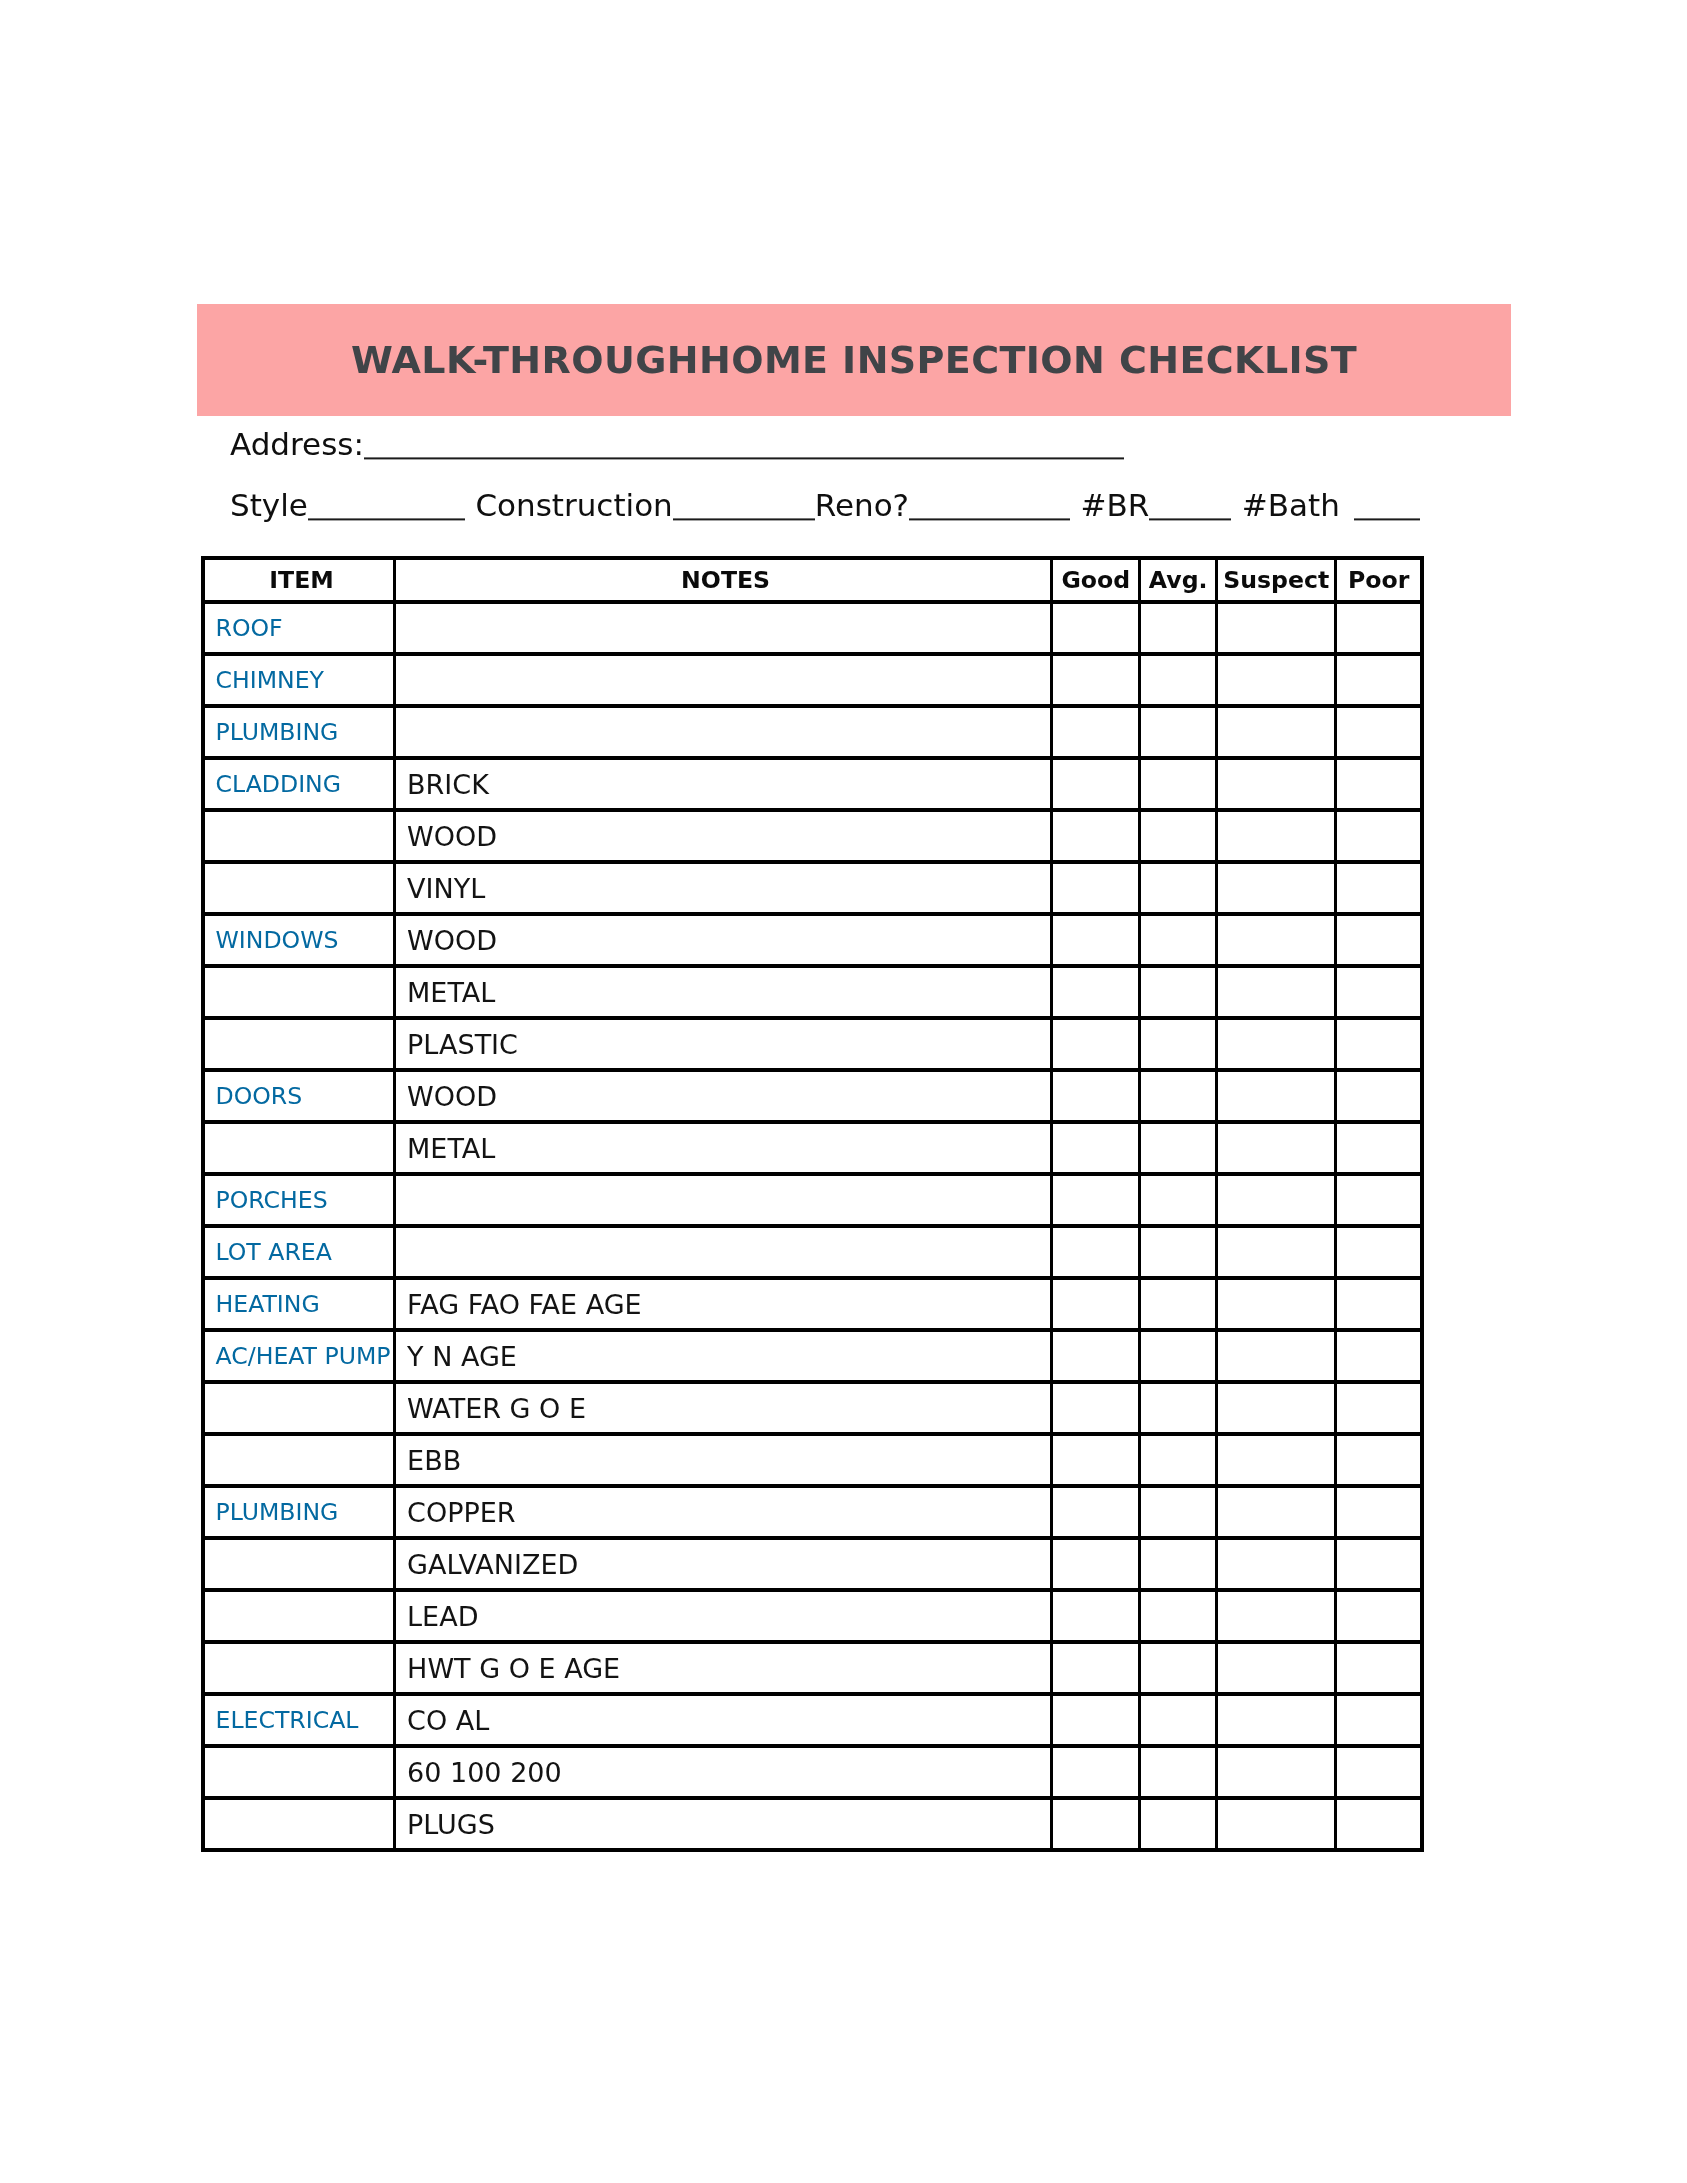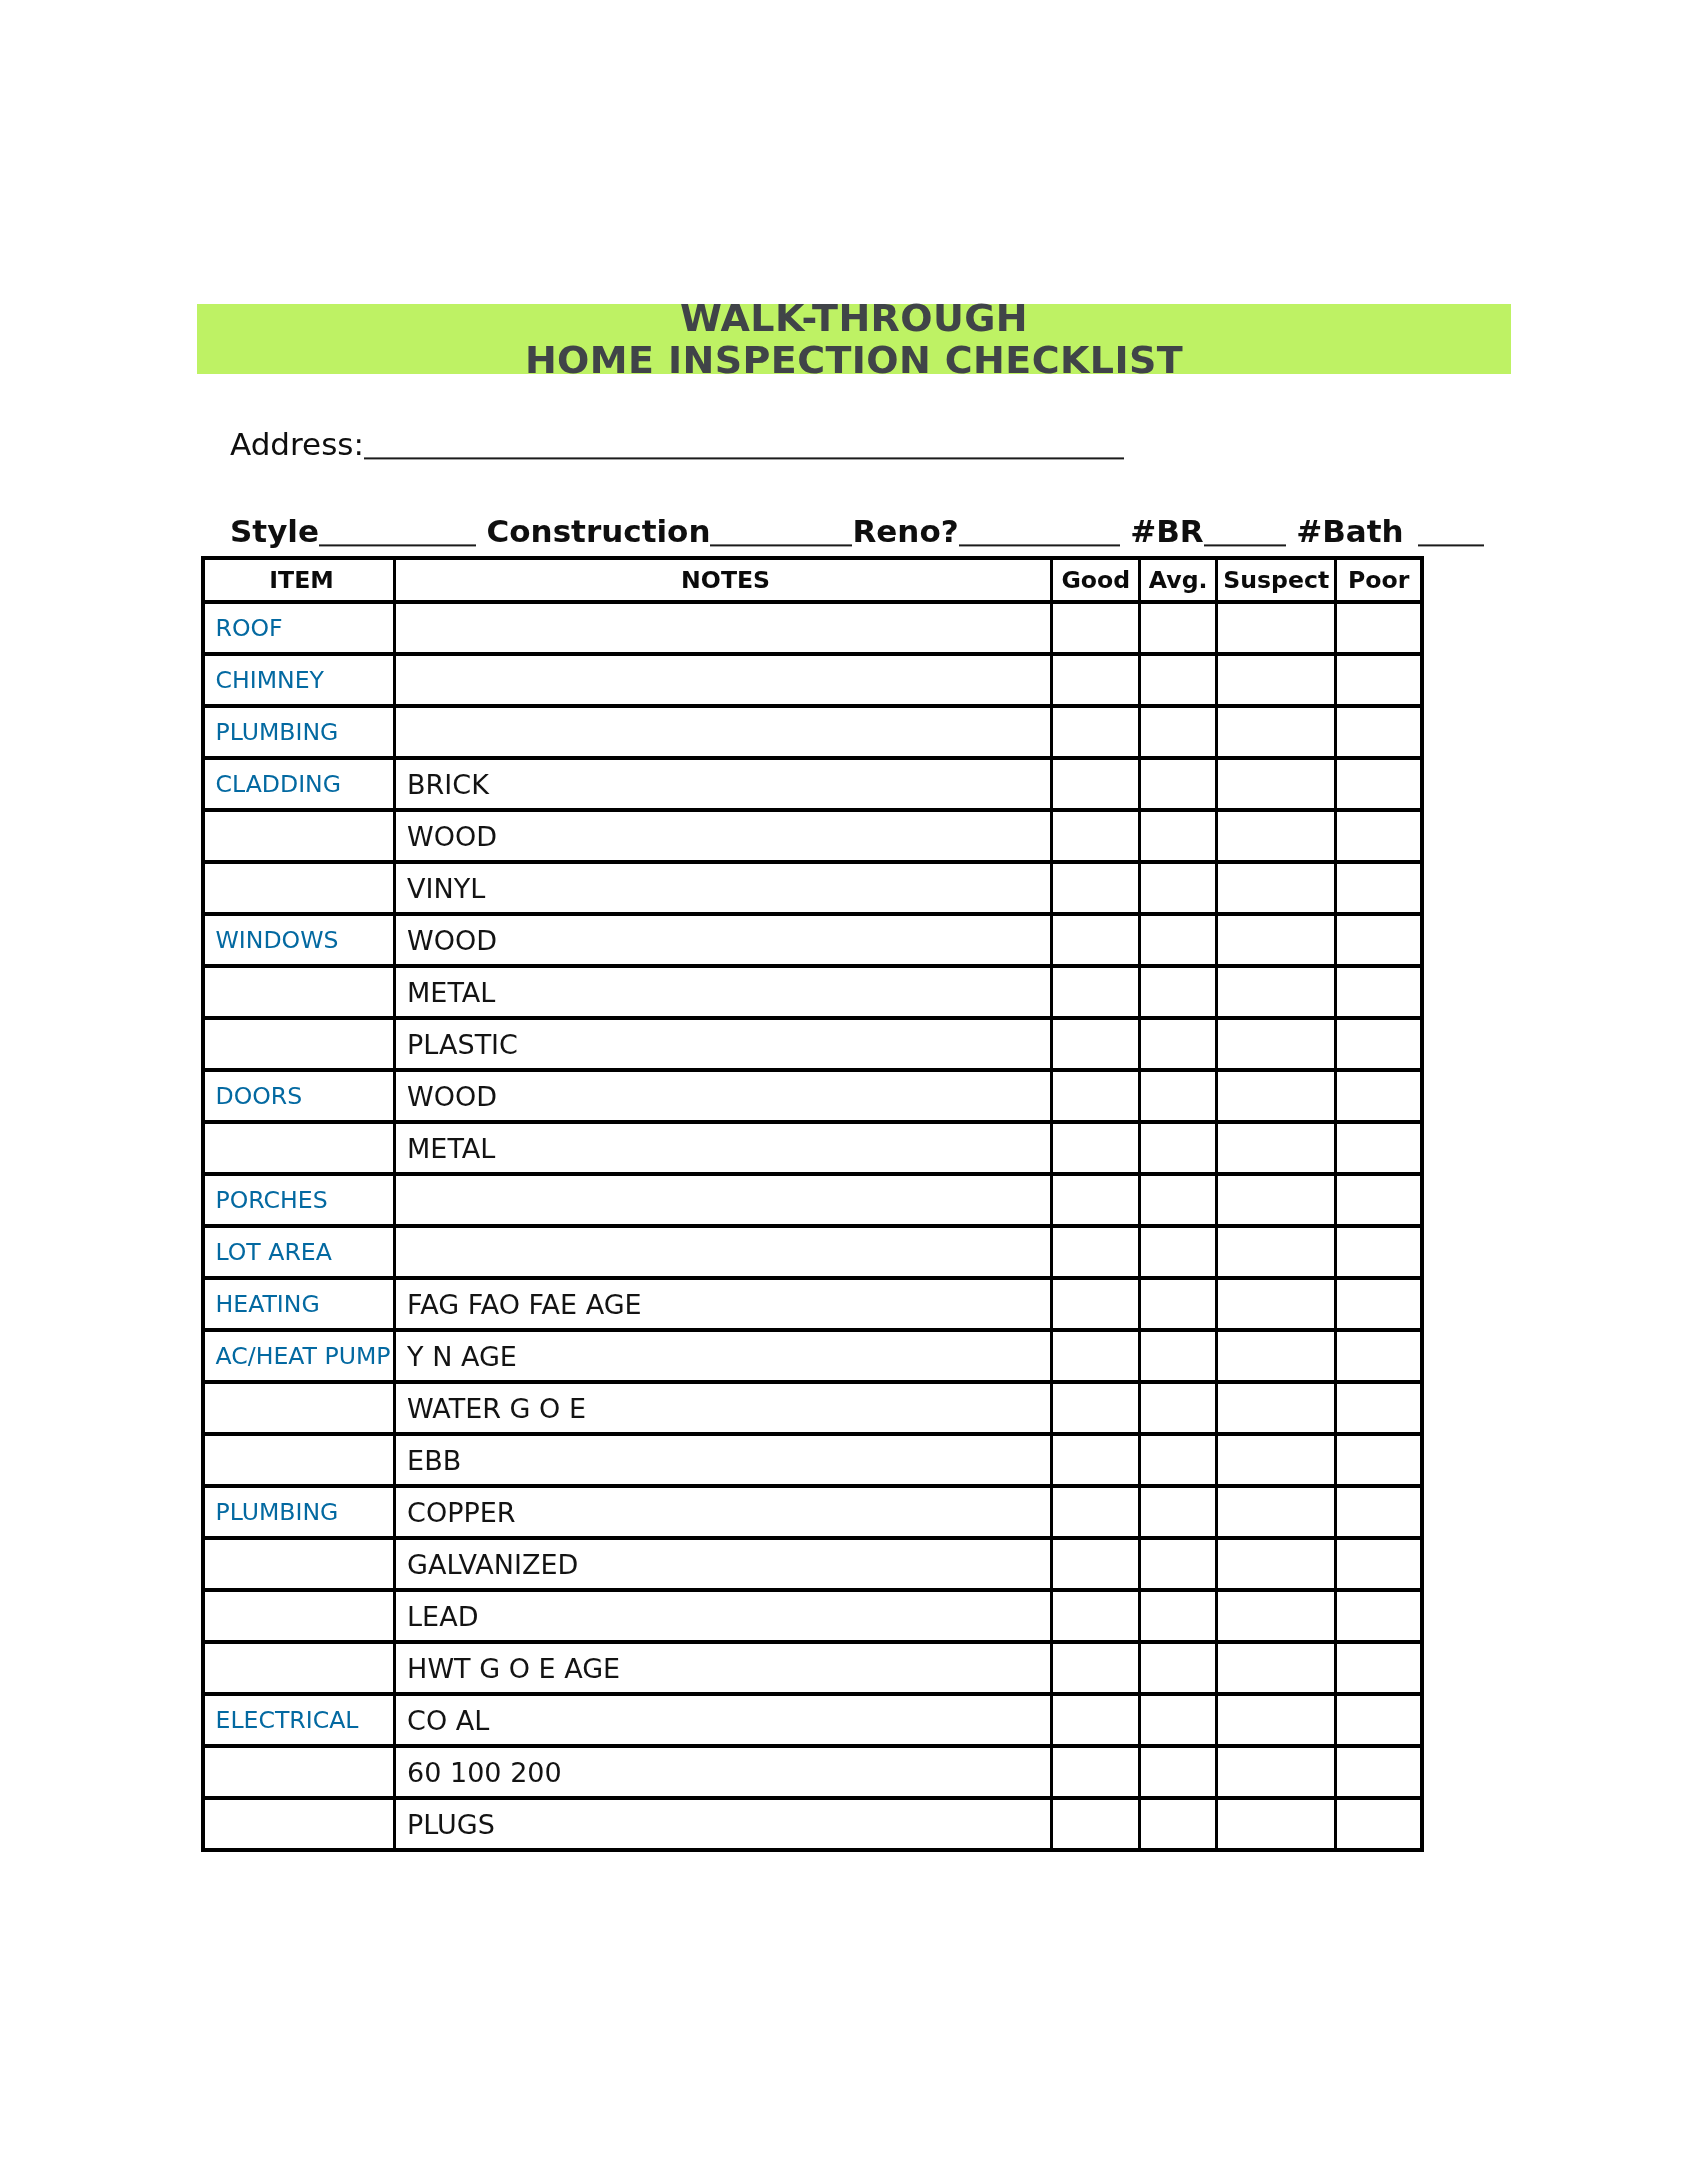--- a/index.html
+++ b/index.html
@@ -8,44 +8,44 @@
     background: #ffffff;
     position: relative;
     font-family: "DejaVu Sans", "Liberation Sans", sans-serif;
     color: #141414;
   }
 
   
   .title-band {
     position: absolute;
     left: 197px; top: 304px;
-    width: 1314px; height: 70px;
-    background: #bef264;
-    display: flex; flex-direction: column;
+    width: 1314px; height: 112px;
+    background: #fca5a5;
+    display: flex; flex-direction: row;
     align-items: center; justify-content: center;
     text-align: center;
   }
   .title-line {
     font-size: 38px; font-weight: bold;
     line-height: 42px;
     color: #404448;
     letter-spacing: 0.4px;
     white-space: nowrap;
   }
 
   
   .form-line {
     position: absolute;
     left: 230px;
     font-size: 31px;
     color: #0f0f0f;
     white-space: nowrap;
   }
   .address-line { top: 426px; }
-  .style-line   { top: 513px; font-weight: bold; }
+  .style-line   { top: 487px; }
   .blank {
     display: inline-block;
     height: 1.7px;
     border-bottom: 2.6px solid #1b1b1b;
     transform: translateY(4.4px);
   }
   .u-address      { width: 760px; }
   .u-style        { width: 157px; }
   .u-construction { width: 142px; }
   .u-reno         { width: 161px; }

